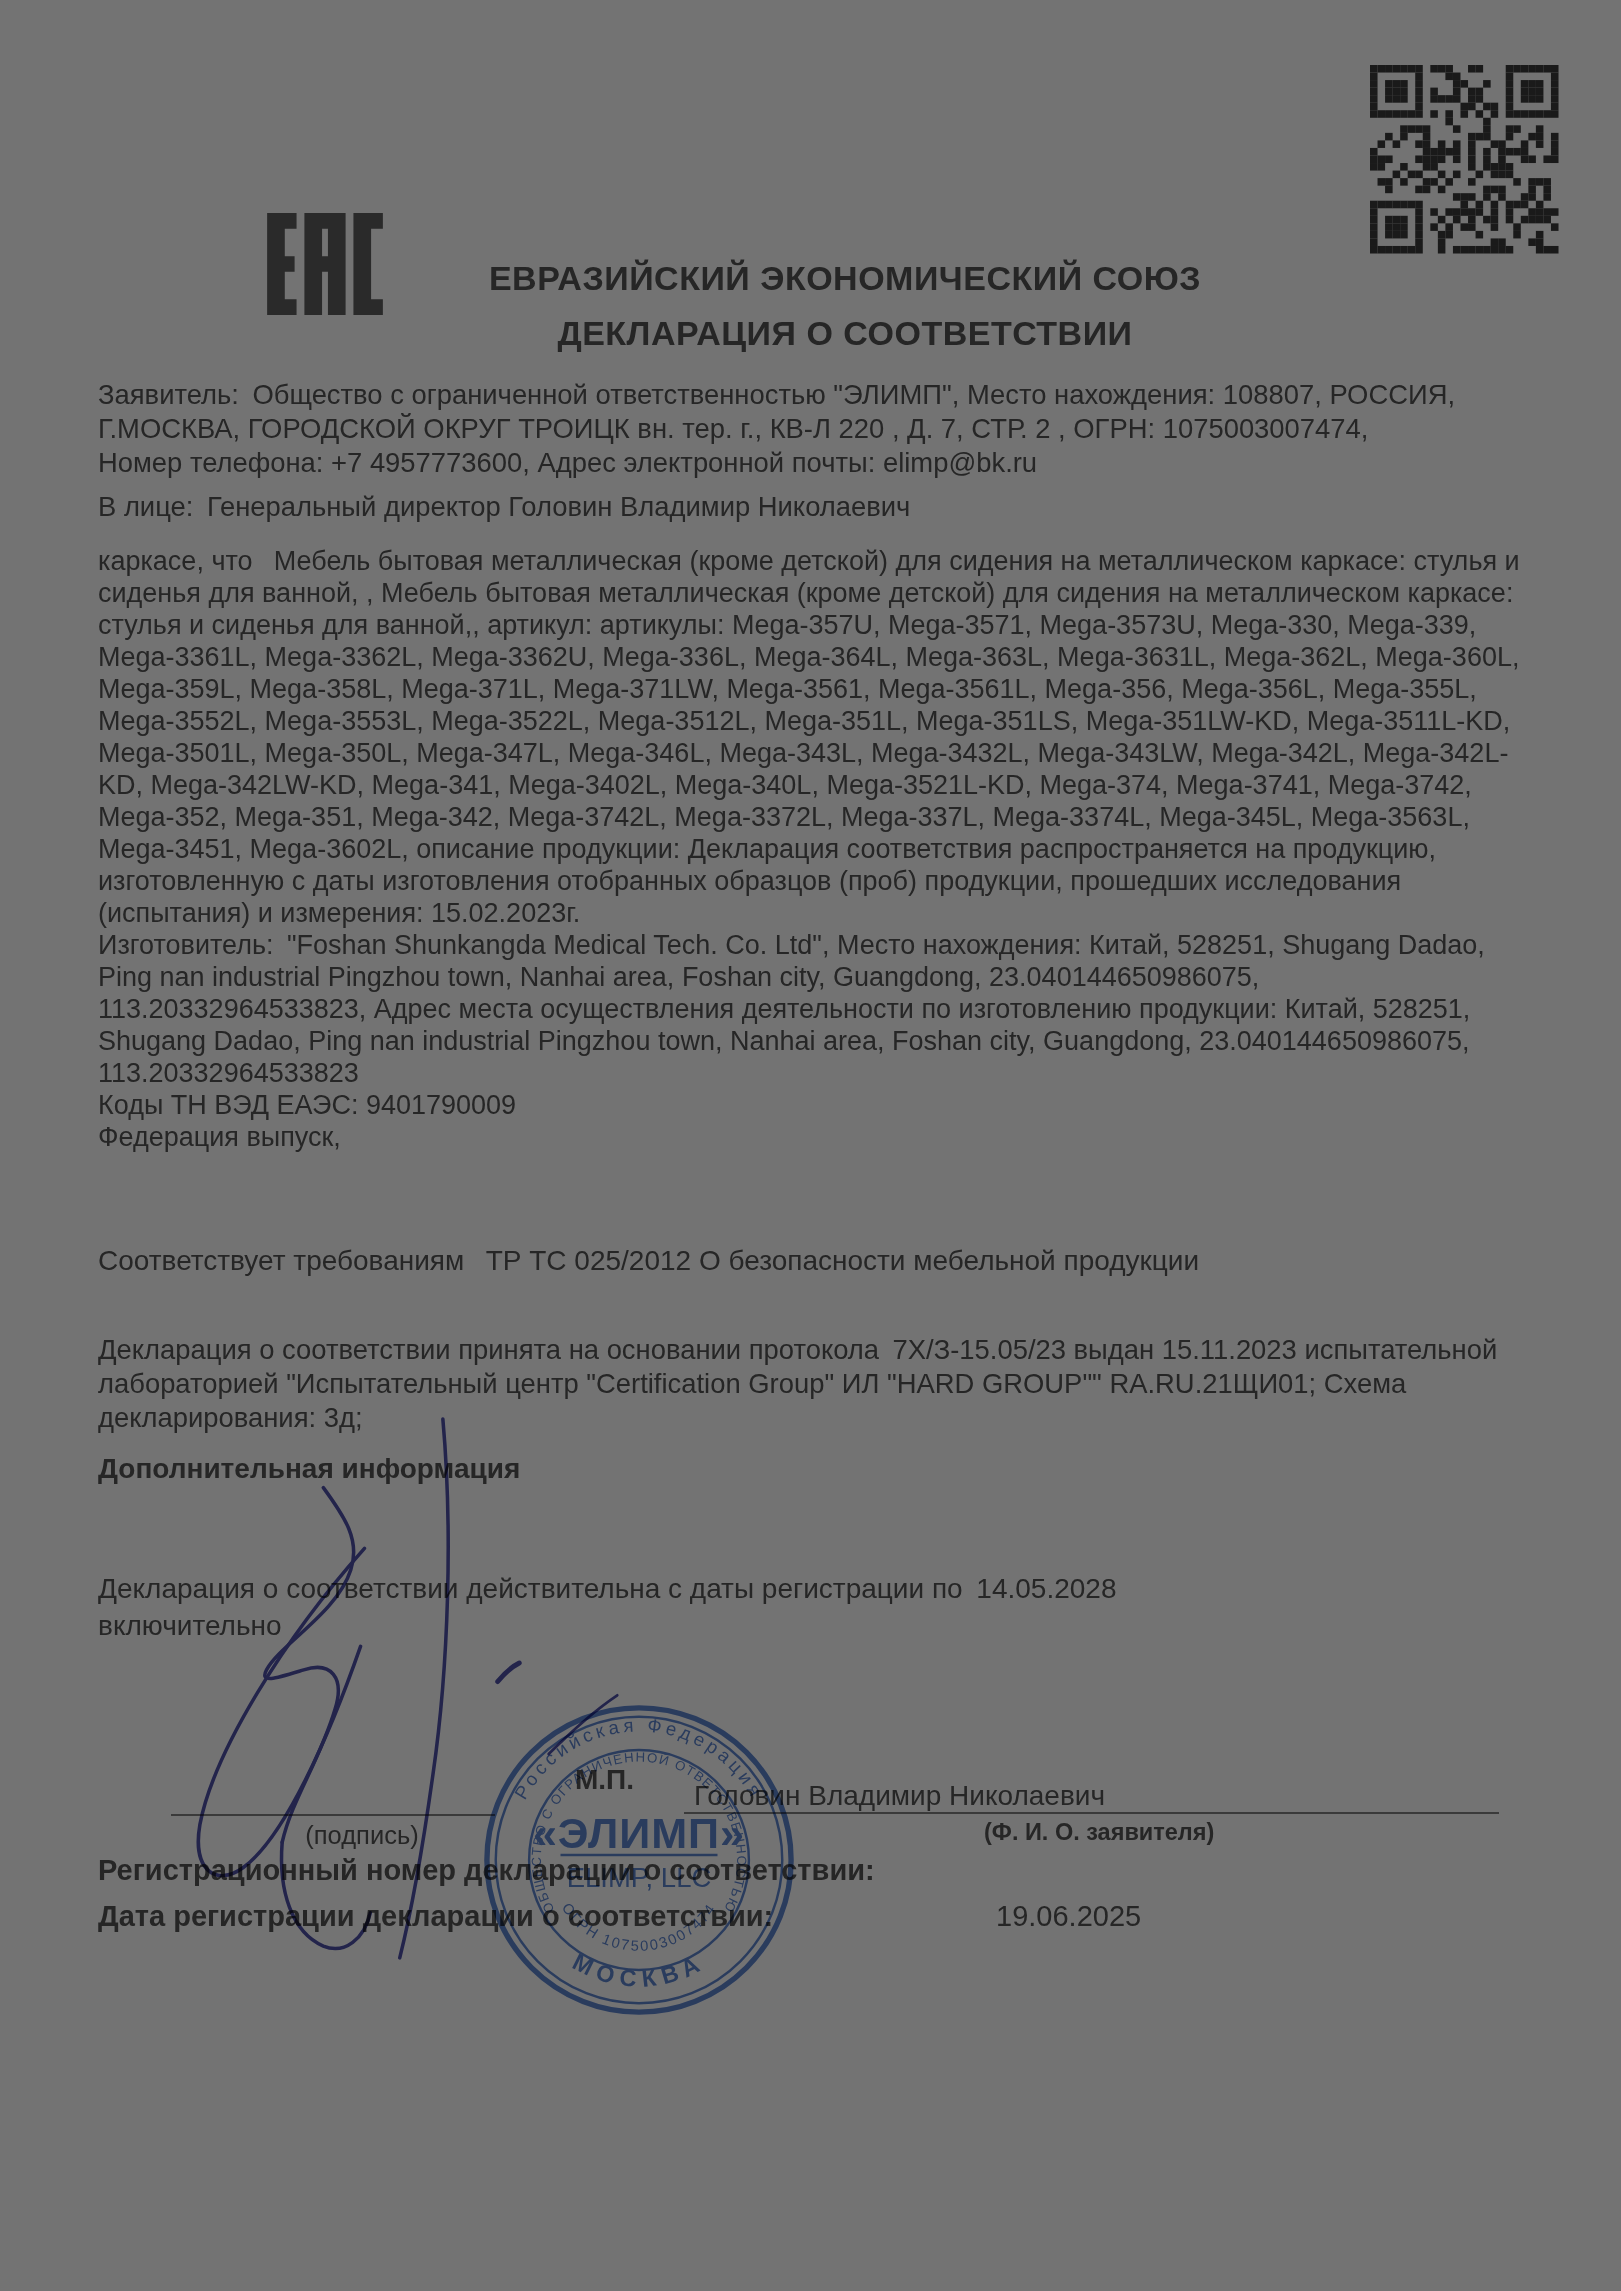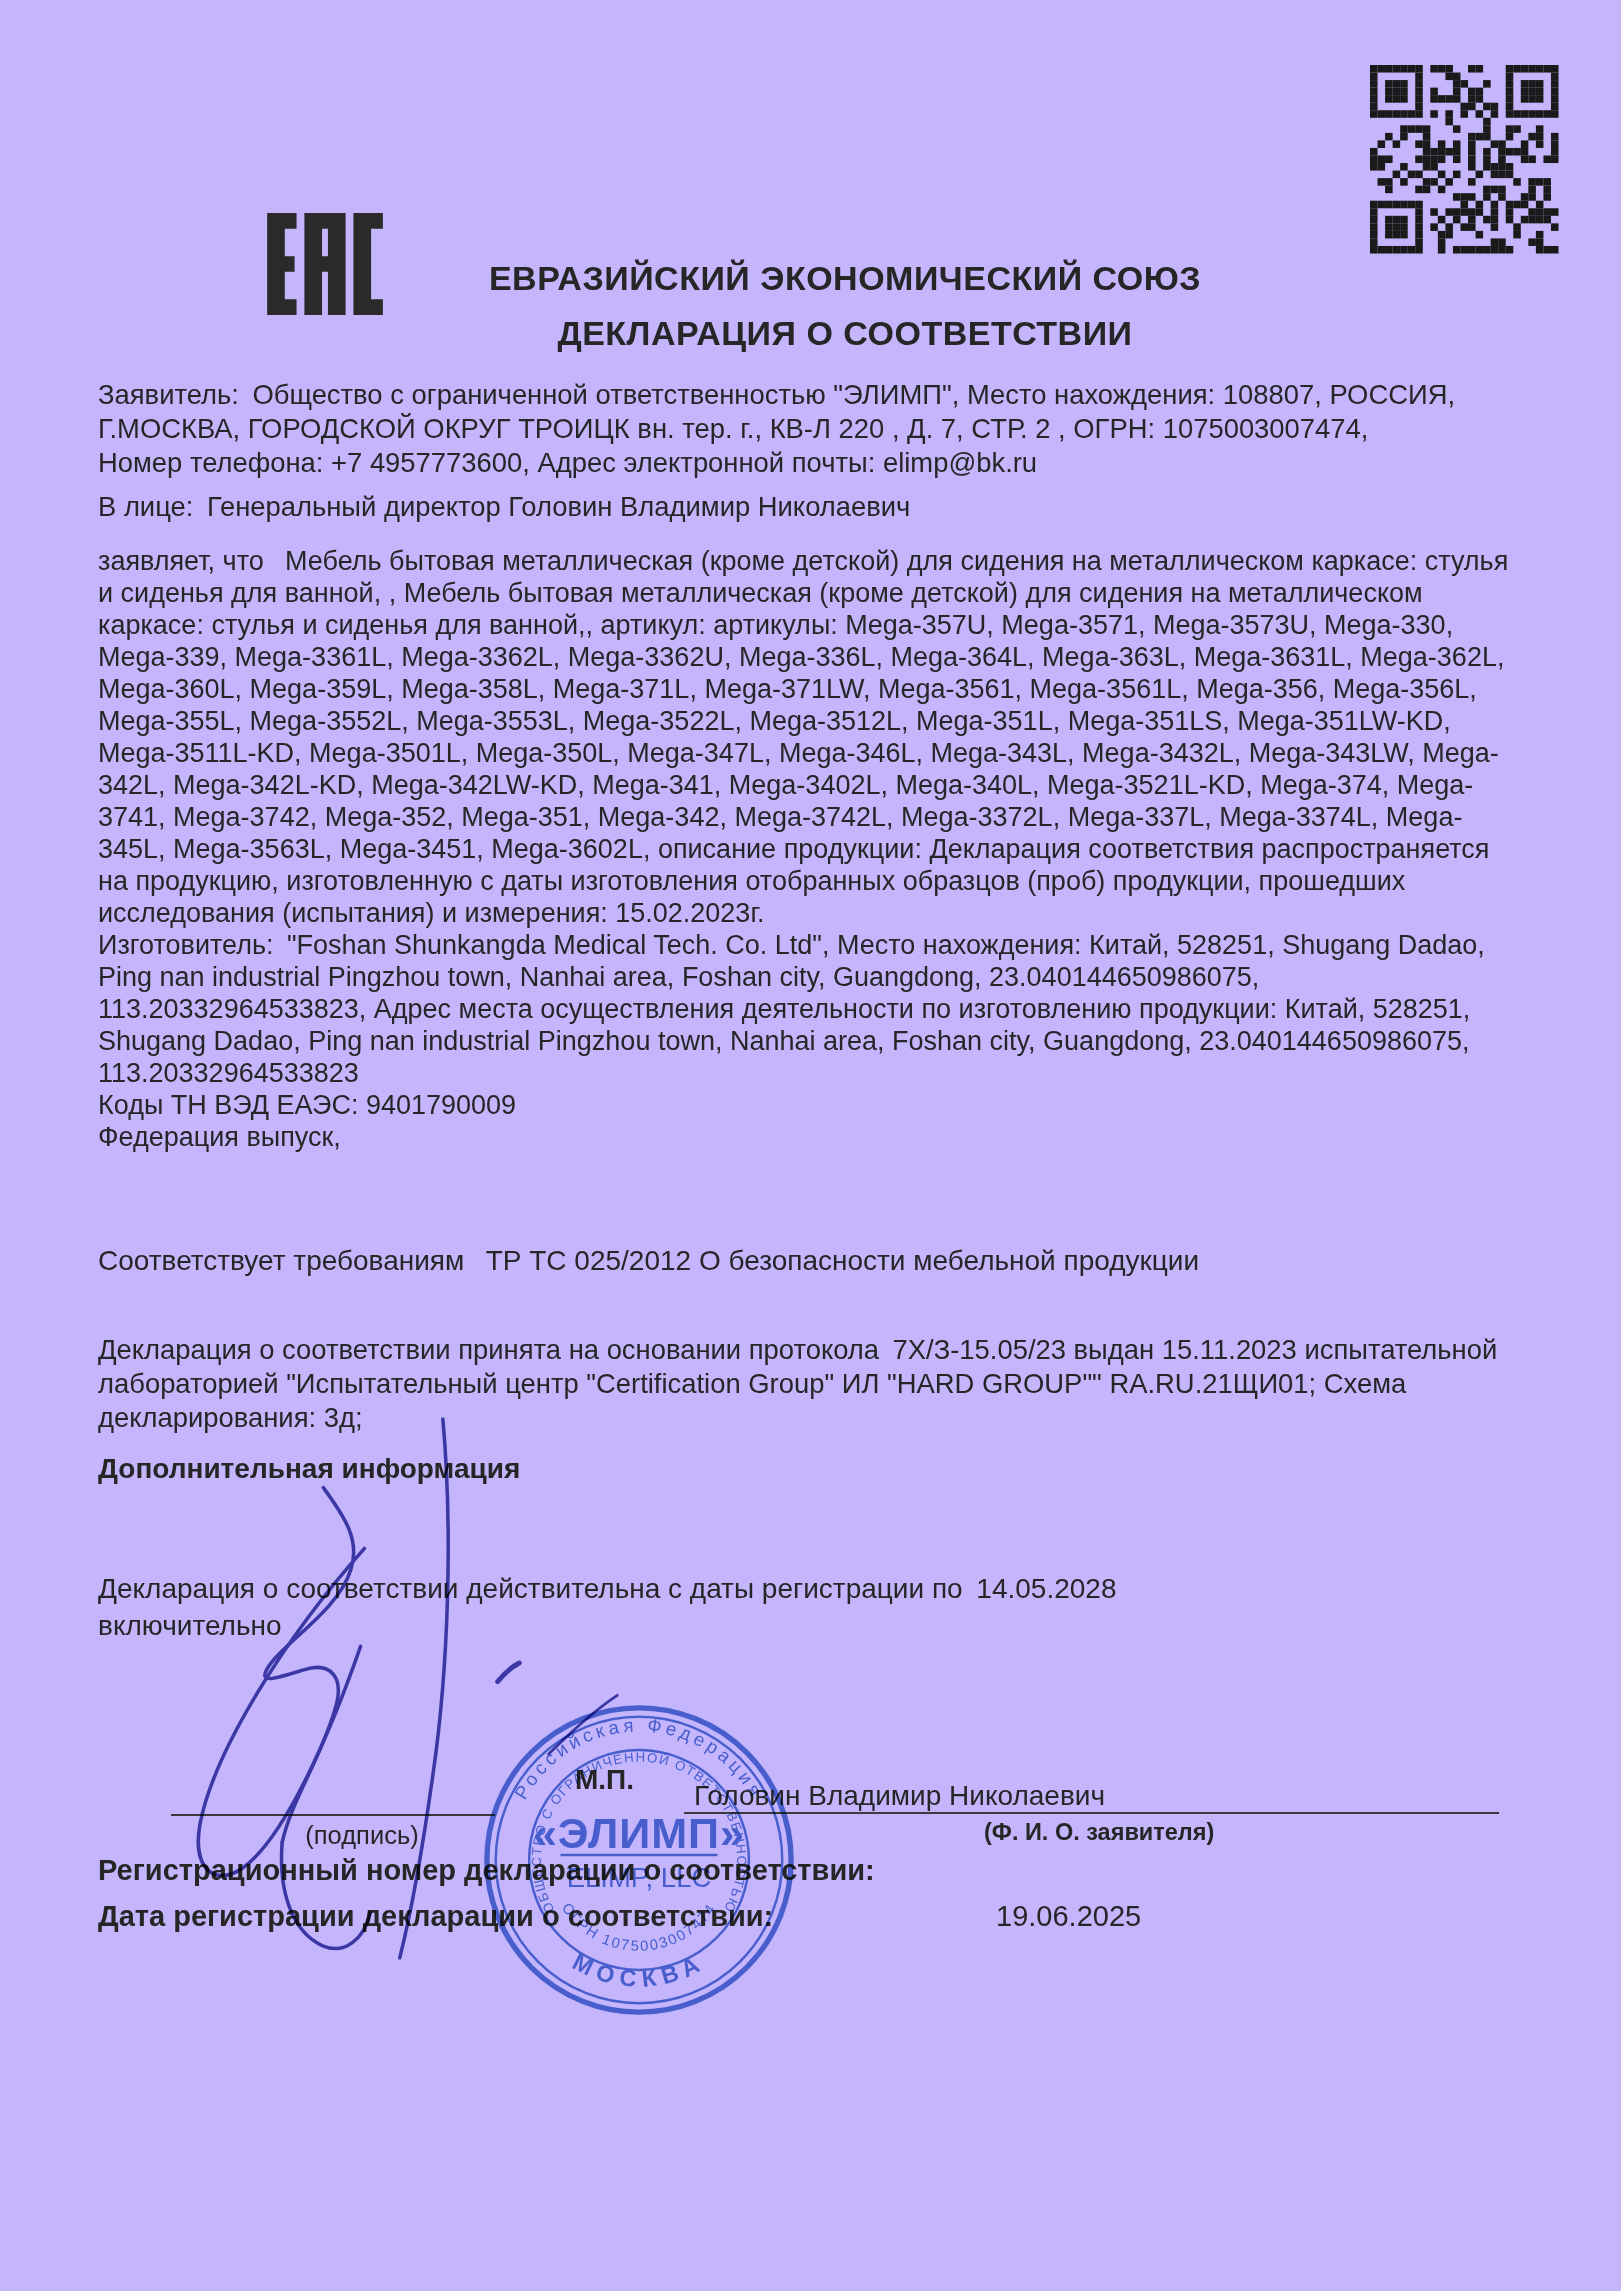--- a/index.html
+++ b/index.html
@@ -1,16 +1,16 @@
 <!DOCTYPE html>
 <html><head>
 <meta charset="utf-8">
 <style>
   html,body{margin:0;padding:0;background:#ffffff;}
-  .page{position:relative;width:1621px;height:2292px;background:#c4b5fd;overflow:hidden;
+  .page{position:relative;width:1621px;height:2292px;background:#737373;overflow:hidden;
         font-family:"Liberation Sans","DejaVu Sans",sans-serif;color:#262626;}
   .abs{position:absolute;}
   p{margin:0;padding:0;}
   .b{font-weight:normal;}
   .gap{margin-right:13.7px;}
   .sgap{margin-right:5.9px;}
   #title{left:257px;top:251px;width:1176px;text-align:center;font-weight:bold;
          font-size:34px;line-height:55px;letter-spacing:0.5px;}
   .para{font-size:27.4px;line-height:34px;}
   #applicant{left:98px;top:378px;width:1362px;}
@@ -356,21 +356,21 @@
     <span>Общество с ограниченной ответственностью "ЭЛИМП", Место нахождения: 108807, РОССИЯ, Г.МОСКВА, ГОРОДСКОЙ ОКРУГ ТРОИЦК вн. тер. г., КВ-Л 220 , Д. 7, СТР. 2 , ОГРН: 1075003007474, Номер телефона: +7 4957773600, Адрес электронной почты: elimp@bk.ru</span>
   </p>
 
   <p id="inperson" class="abs para">
     <span class="b sgap">В лице:</span>
     <span>Генеральный директор Головин Владимир Николаевич</span>
   </p>
 
   <div id="declares" class="abs">
     <p>
-      <span class="b gap">заявляет, что</span>
+      <span class="b gap">каркасе, что</span>
       <span>Мебель бытовая металлическая (кроме детской) для сидения на металлическом каркасе: стулья и сиденья для ванной, , Мебель бытовая металлическая (кроме детской) для сидения на металлическом каркасе: стулья и сиденья для ванной,, артикул: артикулы: Mega-357U, Mega-3571, Mega-3573U, Mega-330, Mega-339, Mega-3361L, Mega-3362L, Mega-3362U, Mega-336L, Mega-364L, Mega-363L, Mega-3631L, Mega-362L, Mega-360L, Mega-359L, Mega-358L, Mega-371L, Mega-371LW, Mega-3561, Mega-3561L, Mega-356, Mega-356L, Mega-355L, Mega-3552L, Mega-3553L, Mega-3522L, Mega-3512L, Mega-351L, Mega-351LS, Mega-351LW-KD, Mega-3511L-KD, Mega-3501L, Mega-350L, Mega-347L, Mega-346L, Mega-343L, Mega-3432L, Mega-343LW, Mega-342L, Mega-342L-KD, Mega-342LW-KD, Mega-341, Mega-3402L, Mega-340L, Mega-3521L-KD, Mega-374, Mega-3741, Mega-3742, Mega-352, Mega-351, Mega-342, Mega-3742L, Mega-3372L, Mega-337L, Mega-3374L, Mega-345L, Mega-3563L, Mega-3451, Mega-3602L, описание продукции: Декларация соответствия распространяется на продукцию, изготовленную с даты изготовления отобранных образцов (проб) продукции, прошедших исследования (испытания) и измерения: 15.02.2023г.</span>
     </p>
     <p>
       <span class="b sgap">Изготовитель:</span>
       <span>"Foshan Shunkangda Medical Tech. Co. Ltd", Место нахождения: Китай, 528251, Shugang Dadao, Ping nan industrial Pingzhou town, Nanhai area, Foshan city, Guangdong, 23.040144650986075, 113.20332964533823, Адрес места осуществления деятельности по изготовлению продукции: Китай, 528251, Shugang Dadao, Ping nan industrial Pingzhou town, Nanhai area, Foshan city, Guangdong, 23.040144650986075, 113.20332964533823</span>
     </p>
     <p>Коды ТН ВЭД ЕАЭС: 9401790009</p>
     <p>Федерация выпуск,</p>
   </div>
 

